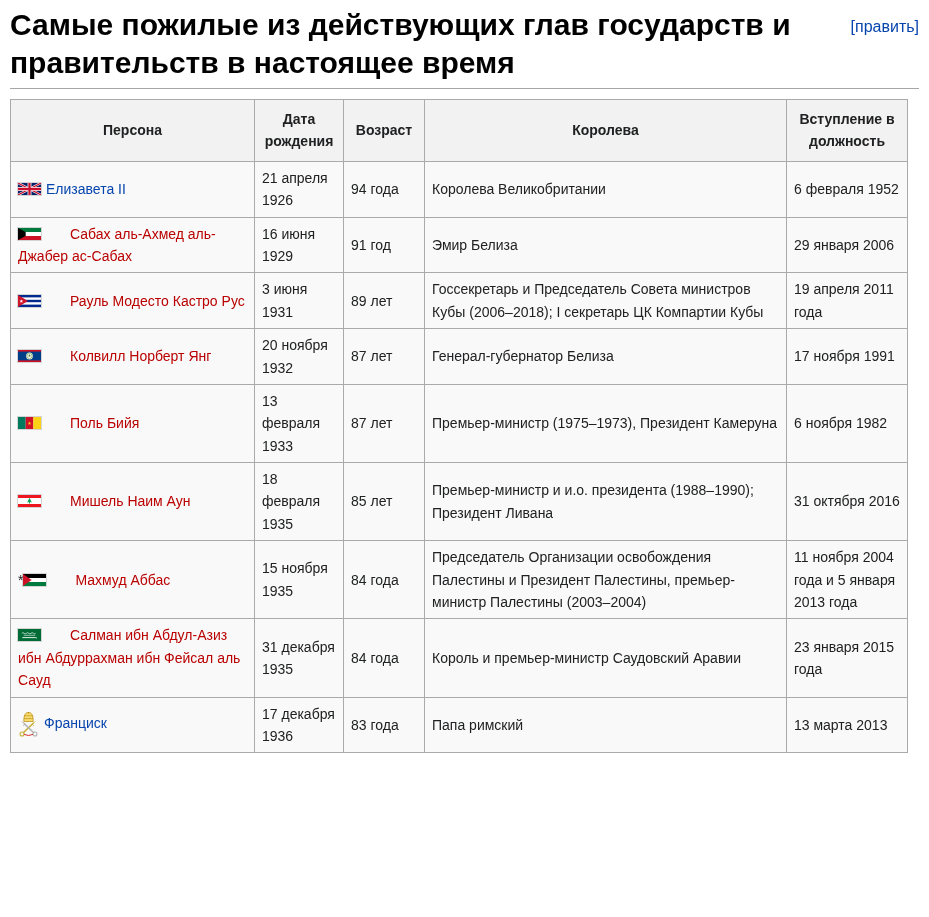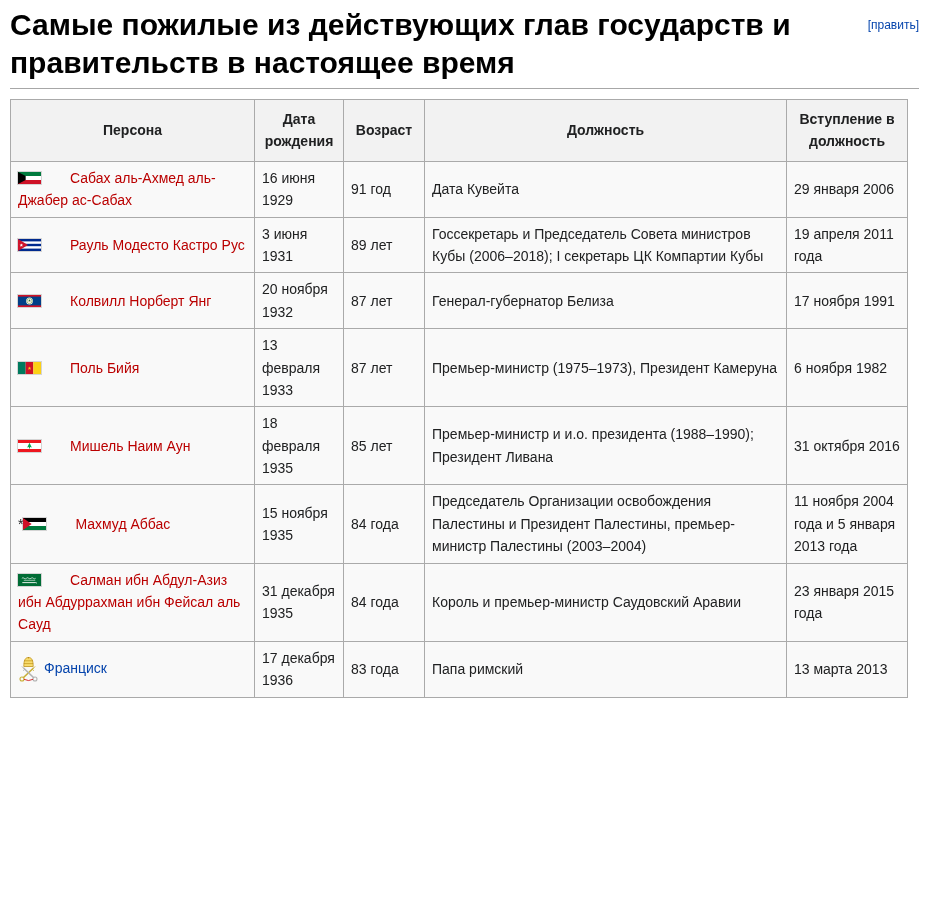--- a/index.html
+++ b/index.html
@@ -8,21 +8,21 @@
     font-size:14px;color:#202122;width:929px;
   }
   .container{position:relative;padding:0 10px;}
   h1{
     font-size:30px;font-weight:bold;color:#000;
     line-height:1.25;margin:6px 0 0 0;padding:0 95px 7px 0;
     border-bottom:1px solid #a7a7a7;
   }
   .edit-link{
     position:absolute;top:12px;right:10px;
-    font-size:12px;color:#0645ad;text-decoration:none;cursor:pointer;
+    font-size:16px;color:#0645ad;text-decoration:none;cursor:pointer;
   }
   table.wikitable{
     border-collapse:collapse;table-layout:fixed;width:765px;
     background:#f9f9f9;margin-top:10px;margin-bottom:2px;
   }
   .wikitable th,.wikitable td{
     border:1px solid #aaa;line-height:1.6;word-wrap:break-word;
   }
   .wikitable th{
     background:#f2f2f2;font-weight:bold;text-align:center;
@@ -63,39 +63,54 @@
         <col class="c-birth">
         <col class="c-age">
         <col class="c-position">
         <col class="c-office">
     </colgroup>
     <thead>
       <tr>
         <th>Персона</th>
         <th>Дата рождения</th>
         <th>Возраст</th>
-        <th>Должность</th>
+        <th>Королева</th>
         <th>Вступление в должность</th>
       </tr>
     </thead>
     <tbody>
 
+      <tr>
+        <td>
+          <span class="flag"><svg viewBox="0 0 50 25" preserveAspectRatio="none">
+                <rect width="50" height="25" fill="#012169"></rect>
+                <path d="M0,0 50,25 M50,0 0,25" stroke="#fff" stroke-width="5"></path>
+                <path d="M0,0 50,25 M50,0 0,25" stroke="#C8102E" stroke-width="2.4"></path>
+                <path d="M25,0 V25 M0,12.5 H50" stroke="#fff" stroke-width="8.4"></path>
+                <path d="M25,0 V25 M0,12.5 H50" stroke="#C8102E" stroke-width="5"></path>
+              </svg></span><a class="lnk blue">Елизавета II</a>
+        </td>
+        <td>21 апреля 1926</td>
+        <td>94 года</td>
+        <td>Королева Великобритании</td>
+        <td>6 февраля 1952</td>
+      </tr>
 
       <tr>
         <td>
           <span class="flag"><svg viewBox="0 0 24 12" preserveAspectRatio="none">
                 <rect width="24" height="4" fill="#007A3D"></rect>
                 <rect y="4" width="24" height="4" fill="#fff"></rect>
                 <rect y="8" width="24" height="4" fill="#CE1126"></rect>
                 <path d="M0,0 L8,4 V8 L0,12 Z" fill="#000"></path>
               </svg></span><a class="lnk red">Сабах аль-Ахмед аль-Джабер ас-Сабах</a>
         </td>
         <td>16 июня 1929</td>
         <td>91 год</td>
-        <td>Дата Кувейта</td>
+        <td>Эмир Белиза</td>
         <td>29 января 2006</td>
       </tr>
 
       <tr>
         <td>
           <span class="flag"><svg viewBox="0 0 24 12" preserveAspectRatio="none">
                 <rect width="24" height="12" fill="#002A8F"></rect>
                 <rect y="2.4" width="24" height="2.4" fill="#fff"></rect>
                 <rect y="7.2" width="24" height="2.4" fill="#fff"></rect>
                 <path d="M0,0 L10.4,6 L0,12 Z" fill="#CF142B"></path>

